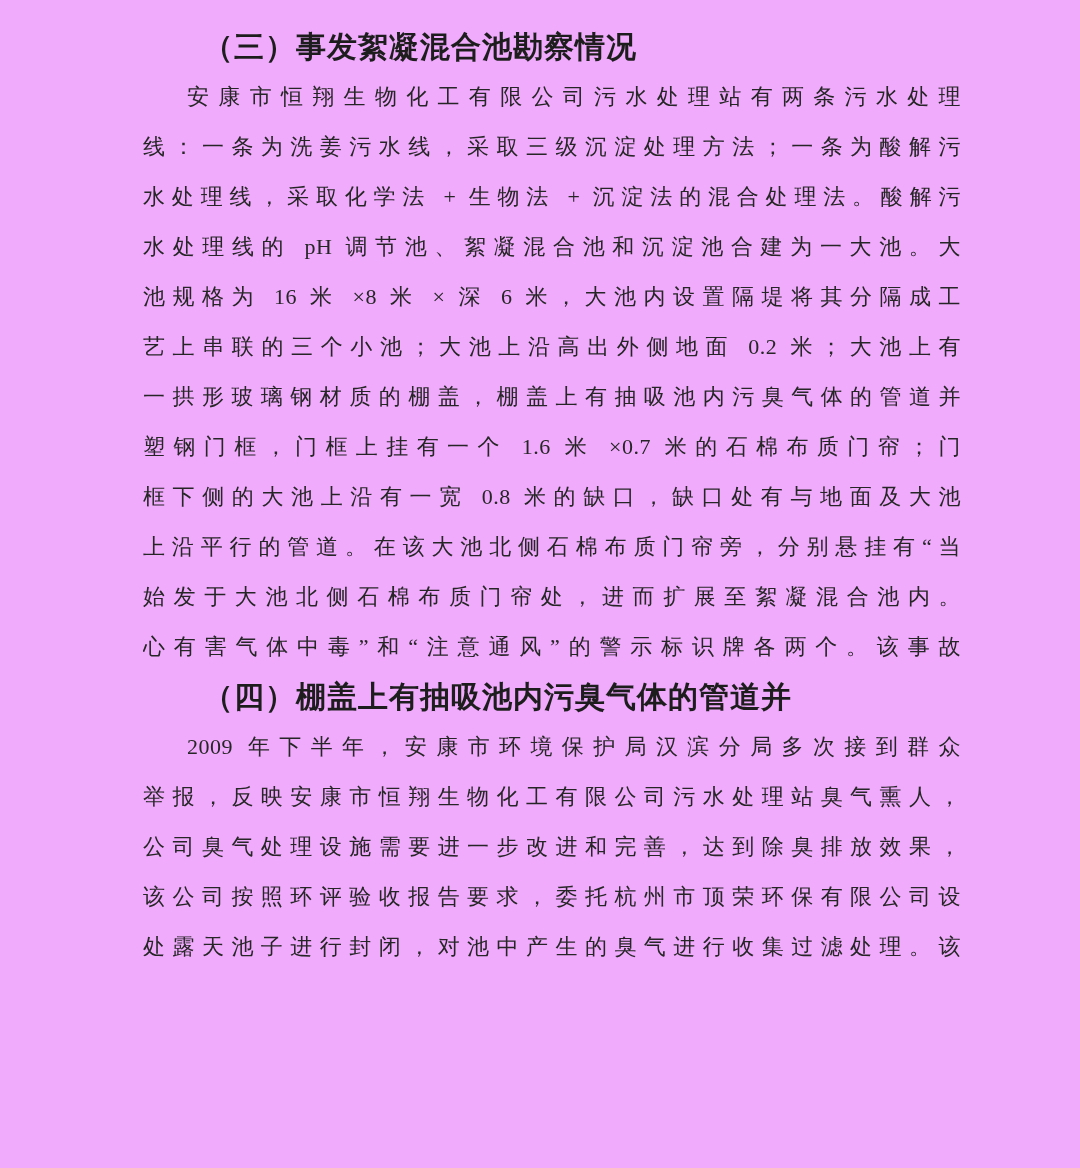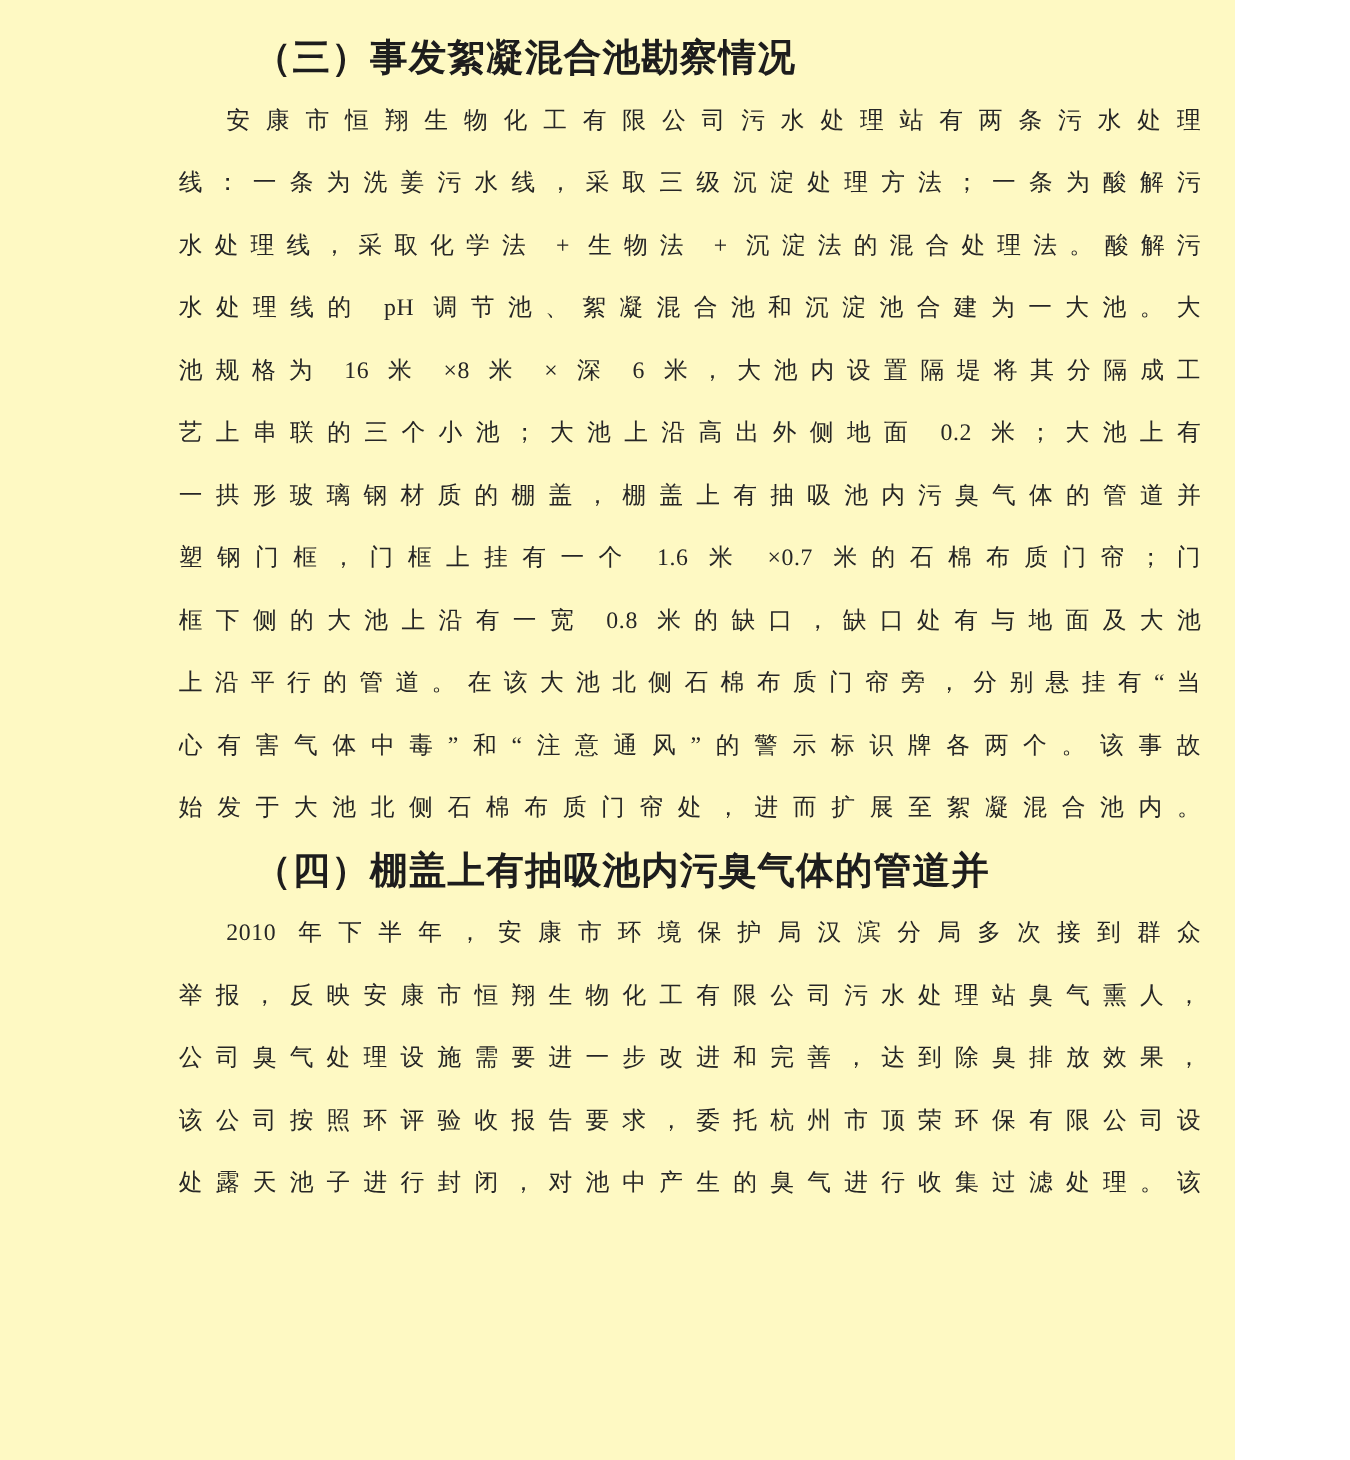--- a/index.html
+++ b/index.html
@@ -8,33 +8,33 @@
     background: #ffffff;
   }
   body {
     width: 1080px;
     height: 1168px;
     overflow: hidden;
     font-family: "Liberation Serif", "DejaVu Serif", serif;
   }
   .page {
     position: relative;
-    width: 988px;
+    width: 1080px;
     height: 1168px;
-    background: #fef9c3;
+    background: #f0abfc;
     color: #262626;
   }
   .content {
     position: absolute;
     top: 22px;
     left: 143px;
     width: 818px;
   }
   .doc-line {
-    font-size: 19px;
+    font-size: 22px;
     line-height: 50px;
     height: 50px;
     letter-spacing: 0.5px;
     text-align: justify;
     text-align-last: justify;
     text-justify: inter-ideograph;
     white-space: normal;
     overflow: hidden;
   }
   .doc-line.indent {
@@ -64,25 +64,25 @@
     <div class="doc-line indent">安康市恒翔生物化工有限公司污水处理站有两条污水处理</div>
     <div class="doc-line">线：一条为洗姜污水线，采取三级沉淀处理方法；一条为酸解污</div>
     <div class="doc-line">水处理线，采取化学法 + 生物法 + 沉淀法的混合处理法。酸解污</div>
     <div class="doc-line">水处理线的 pH 调节池、絮凝混合池和沉淀池合建为一大池。大</div>
     <div class="doc-line">池规格为 16 米 ×8 米 × 深 6 米，大池内设置隔堤将其分隔成工</div>
     <div class="doc-line">艺上串联的三个小池；大池上沿高出外侧地面 0.2 米；大池上有</div>
     <div class="doc-line">一拱形玻璃钢材质的棚盖，棚盖上有抽吸池内污臭气体的管道并</div>
     <div class="doc-line">塑钢门框，门框上挂有一个 1.6 米 ×0.7 米的石棉布质门帘；门</div>
     <div class="doc-line">框下侧的大池上沿有一宽 0.8 米的缺口，缺口处有与地面及大池</div>
     <div class="doc-line">上沿平行的管道。在该大池北侧石棉布质门帘旁，分别悬挂有“当</div>
+    <div class="doc-line">始发于大池北侧石棉布质门帘处，进而扩展至絮凝混合池内。</div>
     <div class="doc-line">心有害气体中毒”和“注意通风”的警示标识牌各两个。该事故</div>
-    <div class="doc-line">始发于大池北侧石棉布质门帘处，进而扩展至絮凝混合池内。</div>
 
     <div class="heading">（四）棚盖上有抽吸池内污臭气体的管道并</div>
 
-    <div class="doc-line indent">2010 年下半年，安康市环境保护局汉滨分局多次接到群众</div>
+    <div class="doc-line indent">2009 年下半年，安康市环境保护局汉滨分局多次接到群众</div>
     <div class="doc-line">举报，反映安康市恒翔生物化工有限公司污水处理站臭气熏人，</div>
     <div class="doc-line">公司臭气处理设施需要进一步改进和完善，达到除臭排放效果，</div>
     <div class="doc-line">该公司按照环评验收报告要求，委托杭州市顶荣环保有限公司设</div>
     <div class="doc-line">处露天池子进行封闭，对池中产生的臭气进行收集过滤处理。该</div>
 
   </div>
 </div>
 
 </body></html>

